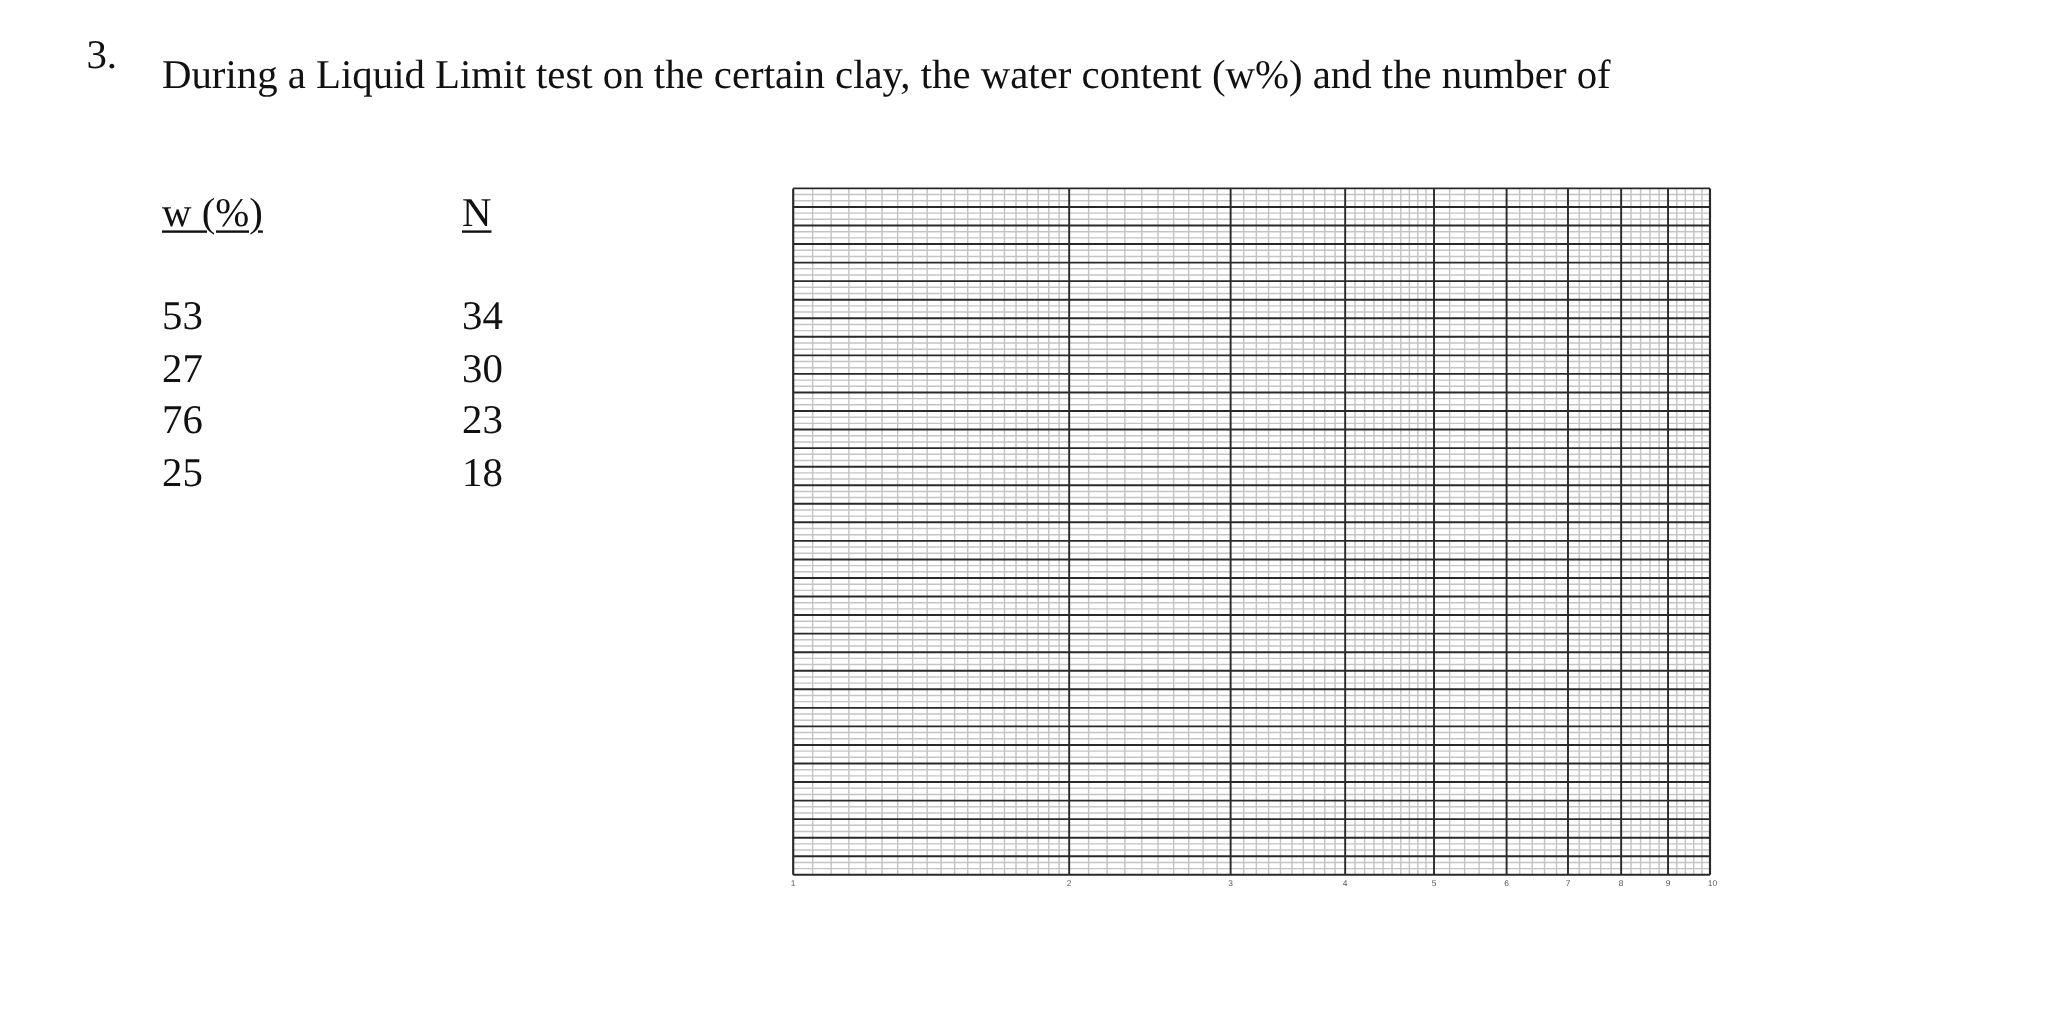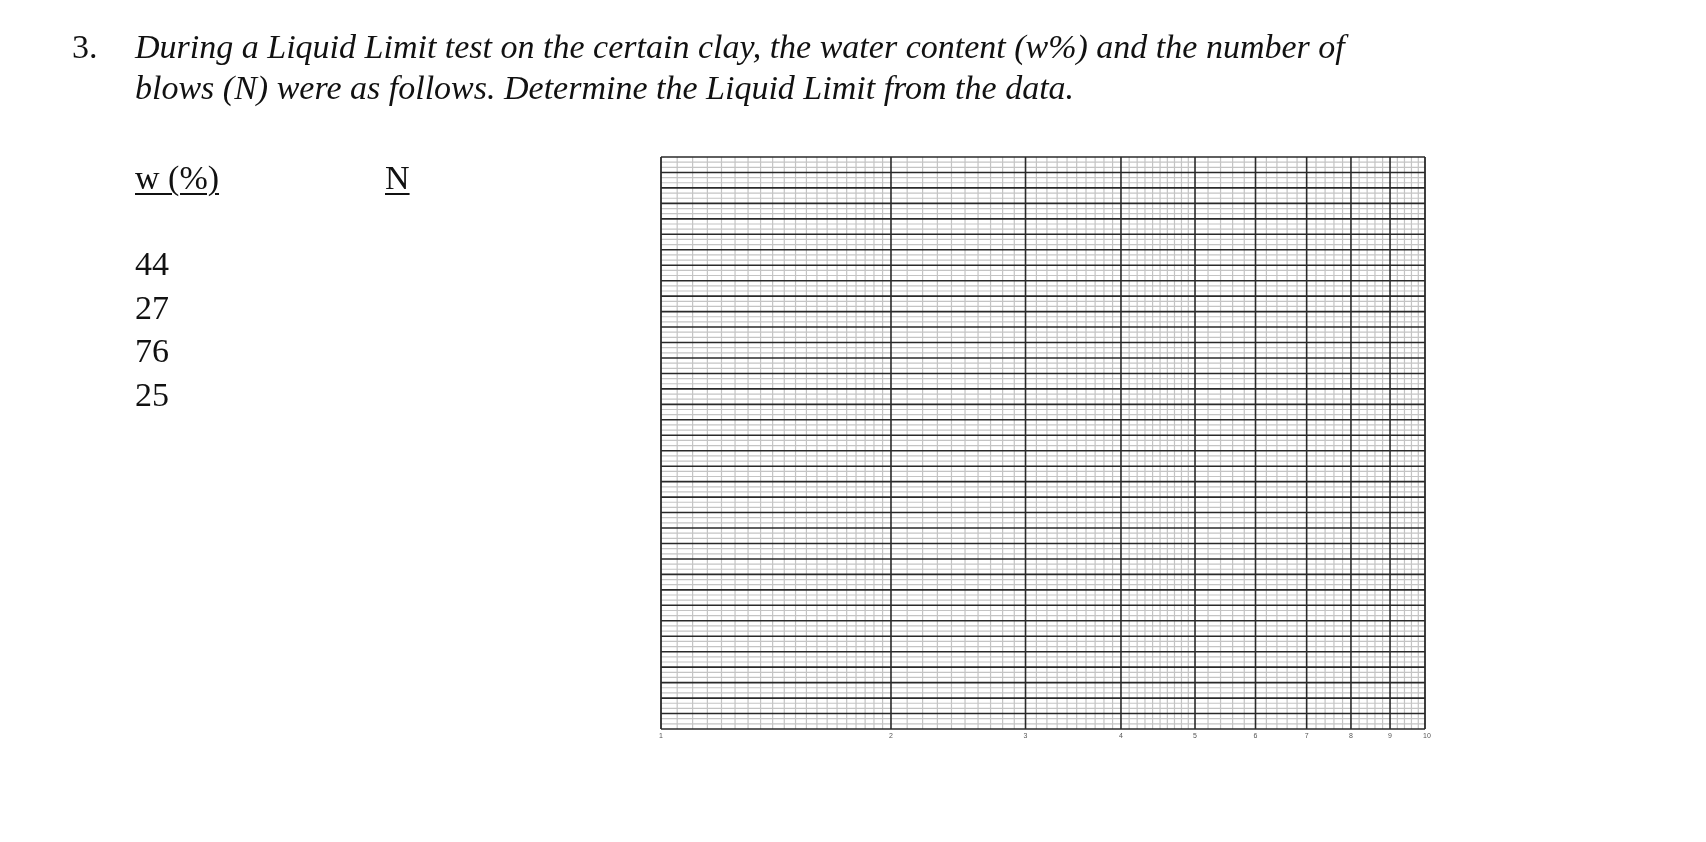--- a/index.html
+++ b/index.html
@@ -24,23 +24,22 @@
       line-height: 41px;
     }
     .q-number {
       position: absolute;
       left: 0;
       top: 0;
     }
     .q-text {
       position: absolute;
       left: 63px;
-      top: 0;
+      top: 16px;
       width: 1460px;
-      font-style: italic;
     }
     .q-line {
       display: block;
       white-space: nowrap;
     }
     .data-table {
       position: absolute;
       left: 135px;
       top: 158px;
       font-size: 34px;
@@ -82,36 +81,41 @@
       fill: #555555;
     }
   </style>
 </head>
 <body>
 
 <div class="question">
   <span class="q-number">3.</span>
   <div class="q-text">
     <span class="q-line">During a Liquid Limit test on the certain clay, the water content (w%) and the number of</span>
-    <span class="q-line">blows (N) were as follows.  Determine the Liquid Limit from the data.</span>
   </div>
 </div>
 
 <div class="data-table">
   <div class="col col-w">
     <div class="col-header">w (%)</div>
     <div class="col-values">
-      <div class="cell">44</div>
+      <div class="cell">53</div>
       <div class="cell">27</div>
       <div class="cell">76</div>
       <div class="cell">25</div>
     </div>
   </div>
   <div class="col col-n">
     <div class="col-header">N</div>
+    <div class="col-values">
+      <div class="cell">34</div>
+      <div class="cell">30</div>
+      <div class="cell">23</div>
+      <div class="cell">18</div>
+    </div>
   </div>
 </div>
 
 <div class="chart">
   <svg id="grid-svg" width="790" height="600">
       <line x1="6" y1="12.153153153153152" x2="770" y2="12.153153153153152" stroke="#c4c4c4" stroke-width="1.2"></line>
       <line x1="6" y1="17.306306306306304" x2="770" y2="17.306306306306304" stroke="#c4c4c4" stroke-width="1.2"></line>
       <line x1="6" y1="27.61261261261261" x2="770" y2="27.61261261261261" stroke="#c4c4c4" stroke-width="1.2"></line>
       <line x1="6" y1="32.765765765765764" x2="770" y2="32.765765765765764" stroke="#c4c4c4" stroke-width="1.2"></line>
       <line x1="6" y1="43.072072072072075" x2="770" y2="43.072072072072075" stroke="#c4c4c4" stroke-width="1.2"></line>

